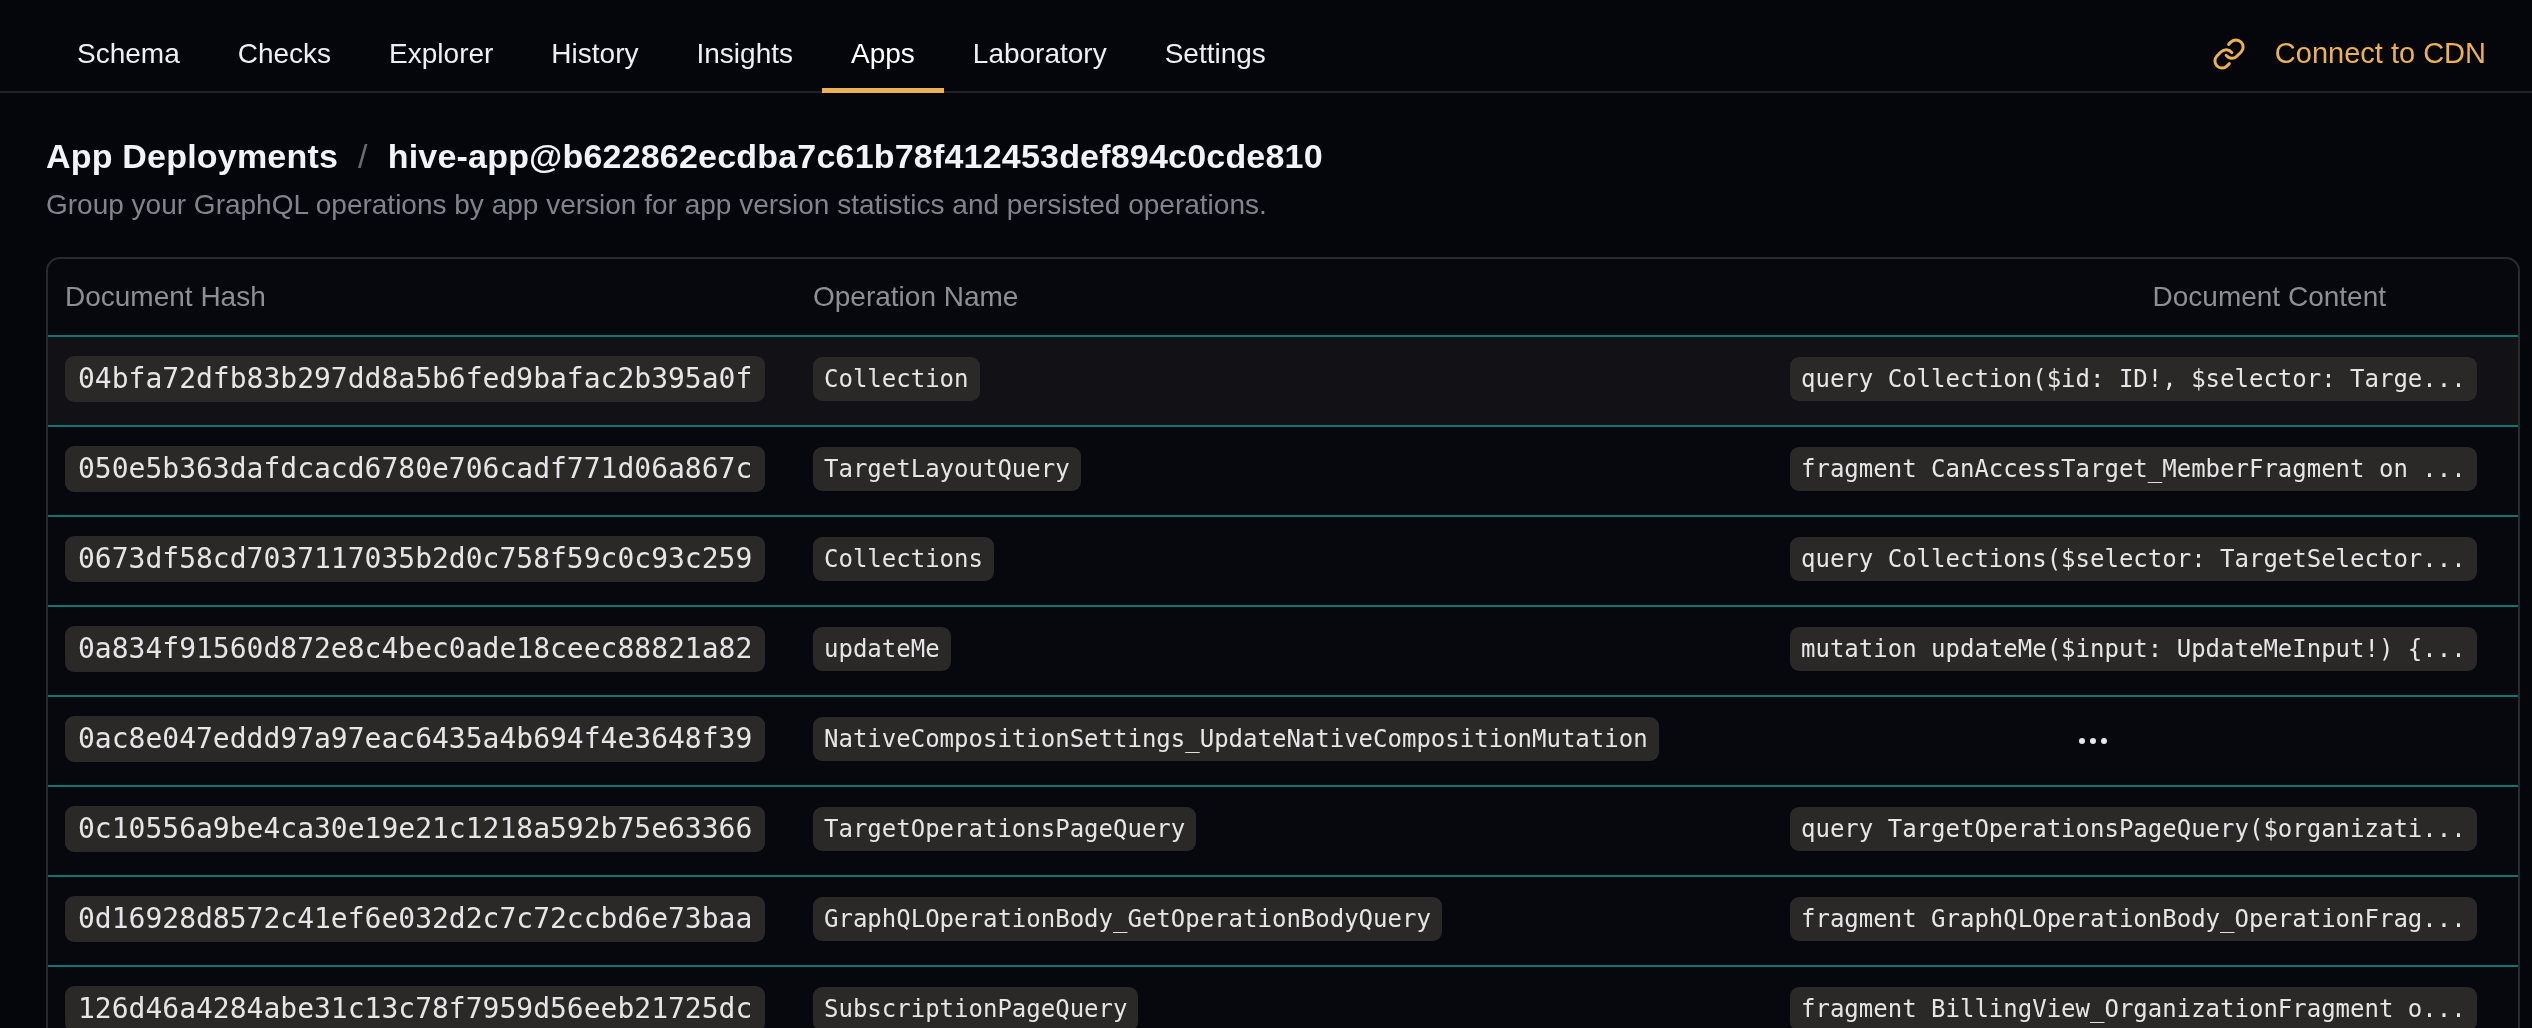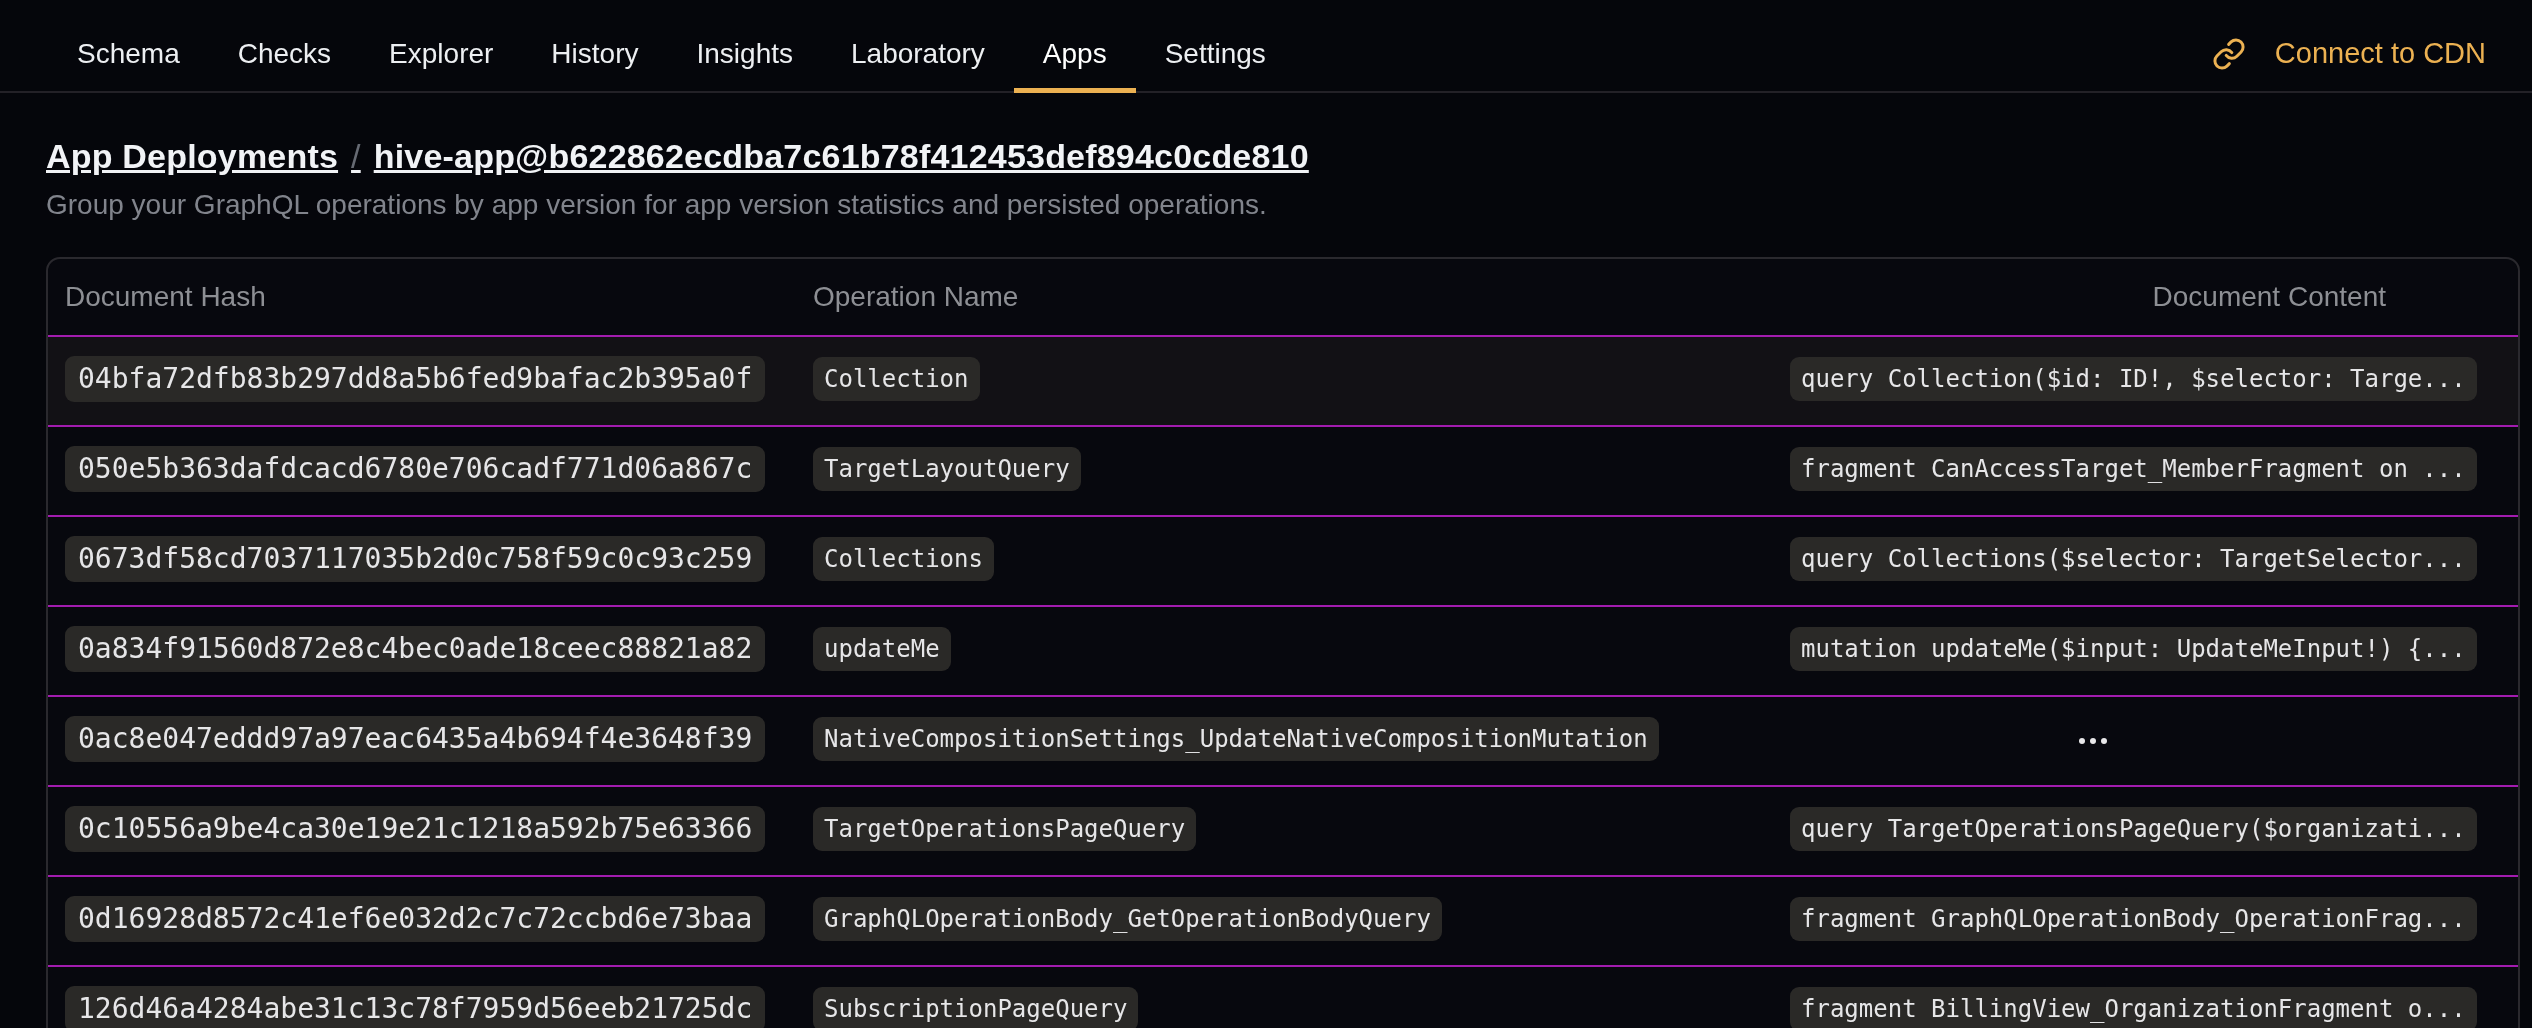--- a/index.html
+++ b/index.html
@@ -43,26 +43,25 @@
     color: var(--accent, #ecb152);
     font-size: 29px;
     cursor: pointer;
     white-space: nowrap;
   }
   .cdn-link svg { display: block; }
 
   
   .main { padding: 44px 12px 0 46px; }
   .breadcrumb {
-    display: flex; align-items: center; gap: 13px;
+    display: flex; align-items: center; gap: 20px;
     font-size: 34px; font-weight: 600;
     line-height: 38px;
     color: #f1f3f6;
     letter-spacing: 0.2px;
-    text-decoration: underline;
   }
   .breadcrumb .sep { color: #666a73; font-weight: 400; }
   .subtitle {
     margin-top: 14px;
     font-size: 28px;
     line-height: 32px;
     color: #81848c;
   }
 
   
@@ -81,21 +80,21 @@
   }
   .thead {
     height: 76px;
     color: #8d8f94;
     font-size: 28px;
   }
   .c1 { padding-left: 17px; }
   .thead .c3 { text-align: right; padding-right: 10px; }
   .trow {
     height: 90px;
-    border-top: 2px solid #a21caf;
+    border-top: 2px solid #0f766e;
   }
   .trow.highlight, .trow:hover { background: #121115; }
   .badge {
     display: inline-block;
     max-width: 100%;
     background: #2a2927;
     border-radius: 9px;
     color: #e6e6e8;
     font-family: "DejaVu Sans Mono", monospace;
     white-space: nowrap;
@@ -117,22 +116,22 @@
 </head>
 <body>
 
 <div class="topnav">
   <div class="nav-items">
       <div class="nav-item">Schema</div>
       <div class="nav-item">Checks</div>
       <div class="nav-item">Explorer</div>
       <div class="nav-item">History</div>
       <div class="nav-item">Insights</div>
+      <div class="nav-item active">Apps</div>
       <div class="nav-item">Laboratory</div>
-      <div class="nav-item active">Apps</div>
       <div class="nav-item">Settings</div>
     </div>
   <div class="cdn-link">
     <span>
       <svg width="34" height="34" viewBox="0 0 24 24" fill="none" stroke="#ecb152" stroke-width="2.1" stroke-linecap="round" stroke-linejoin="round">
         <path d="M10 13a5 5 0 0 0 7.54.54l3-3a5 5 0 0 0-7.07-7.07l-1.72 1.71"></path>
         <path d="M14 11a5 5 0 0 0-7.54-.54l-3 3a5 5 0 0 0 7.07 7.07l1.71-1.71"></path>
       </svg>
     </span>
     <span>Connect to CDN</span>

